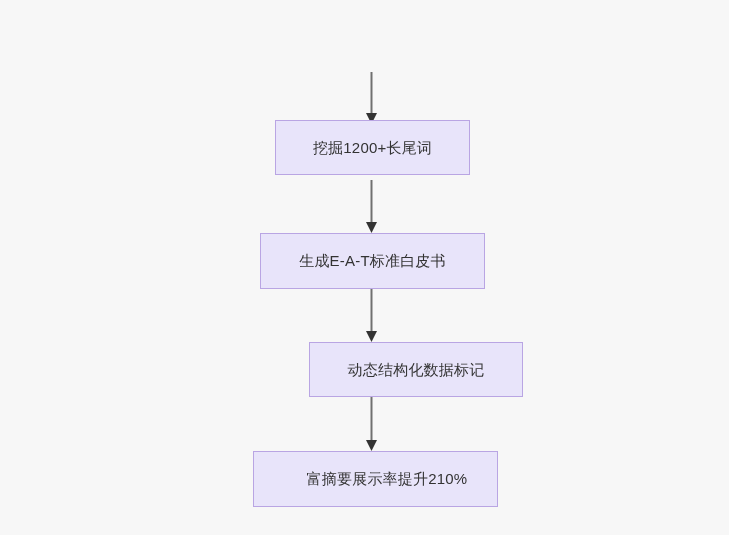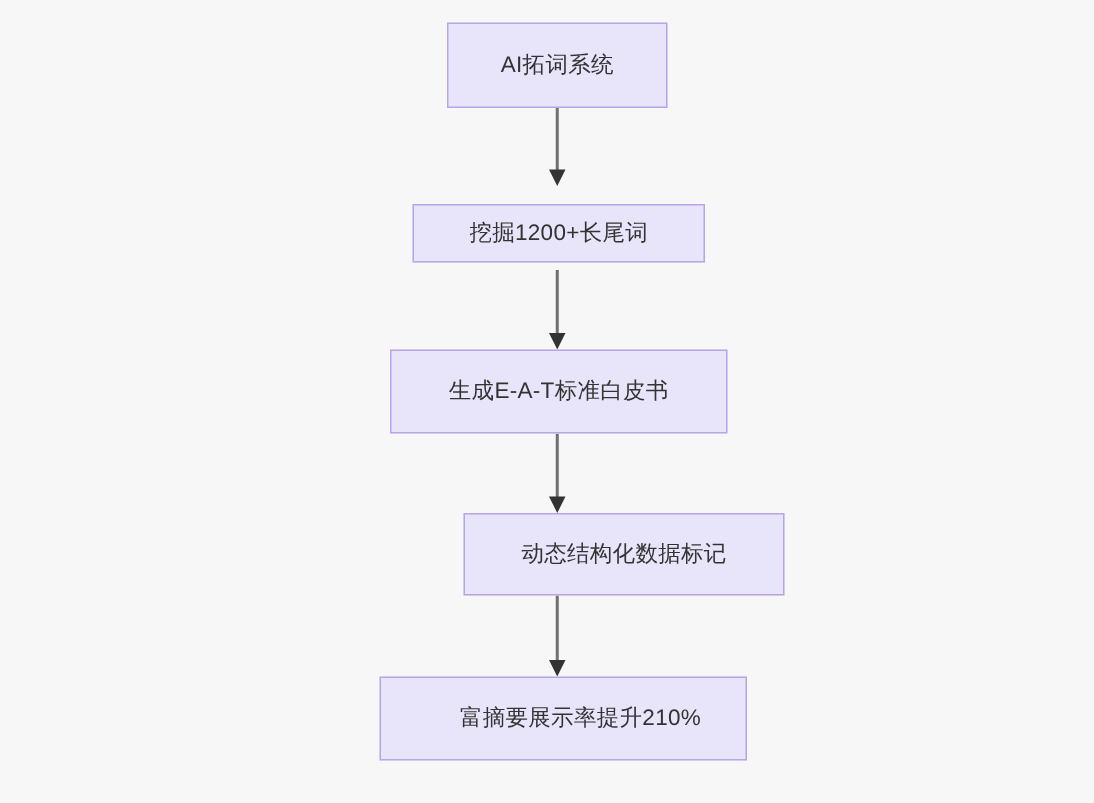--- a/index.html
+++ b/index.html
@@ -67,25 +67,22 @@
     <g>
       <line class="edge-line" x1="371.5" y1="289" x2="371.5" y2="334"></line>
       <polygon class="arrow-head" points="371.5,342 366,331 377,331"></polygon>
     </g>
     <g>
       <line class="edge-line" x1="371.5" y1="397" x2="371.5" y2="443"></line>
       <polygon class="arrow-head" points="371.5,451 366,440 377,440"></polygon>
     </g>
   </svg>
 
-  <div class="node" style="left:298px; top:15px; width:147px; height:57px;">
-    <span>AI拓词系统</span>
-  </div>
 
-  <div class="node" style="left:275px; top:136px; width:195px; height:39px;">
+  <div class="node" style="left:275px; top:120px; width:195px; height:55px;">
     <span>挖掘1200+长尾词</span>
   </div>
 
   <div class="node" style="left:260px; top:233px; width:225px; height:56px;text-align:center;">
     <span>生成E-A-T标准白皮书</span>
   </div>
 
   <div class="node" style="left:264px; top:342px; width:214px; height:55px;margin-left:45px;">
     <span>动态结构化数据标记</span>
   </div>

